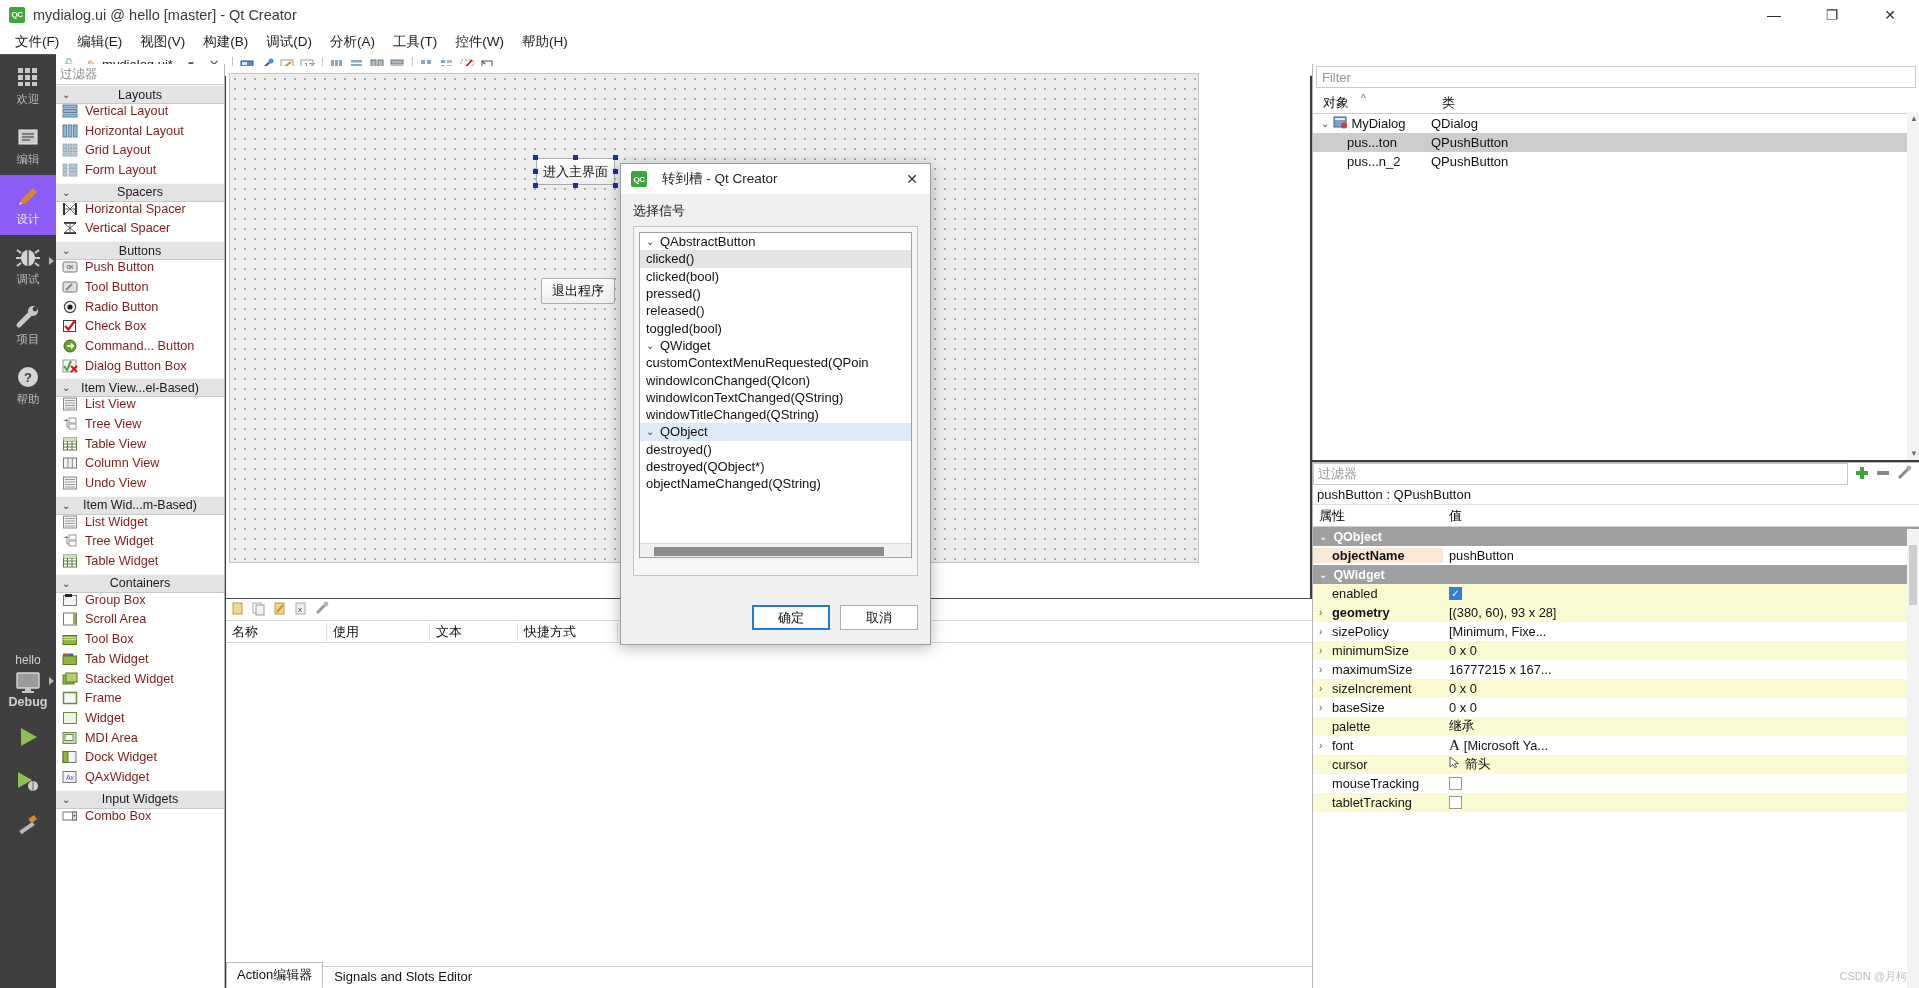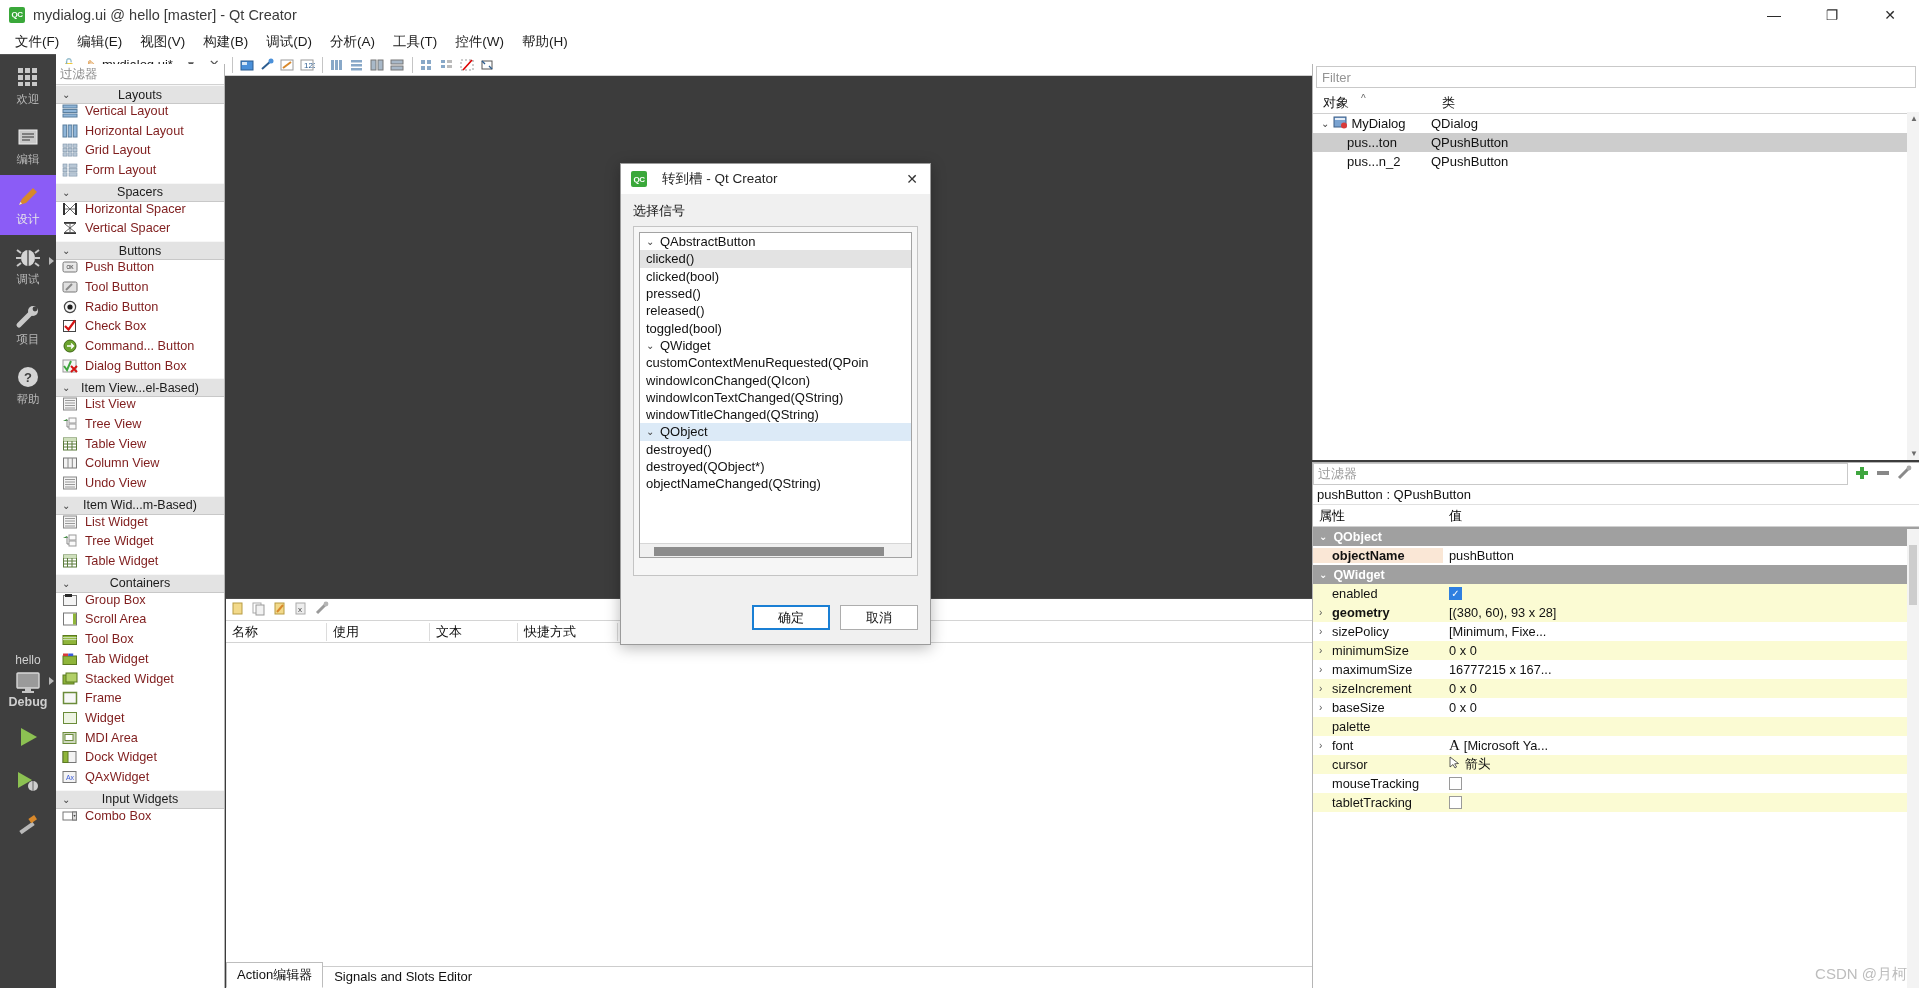--- a/index.html
+++ b/index.html
@@ -174,21 +174,21 @@
   .pe-row .pc1 { width: 130px; padding-left: 6px; display:flex; gap:5px; align-items:center; }
   .pe-row .pc2 { padding-left: 6px; flex:1; display:flex; align-items:center; gap:4px;}
   .pe-row.yellow { background: #fbfbd3; }
   .pe-row.white { background: #ffffff; }
   .pe-row.objname .pc1 { background: #fae7d6; }
   .chevr { color:#555; font-size:10px; width:8px; }
   .cbox { width: 13px; height: 13px; border: 1px solid #9a9a9a; background:#fff; display:inline-block;}
   .cbox.checked { background: #2f7fe0; border-color:#2f7fe0; color:#fff; font-size:10px;
                   display:flex; align-items:center; justify-content:center;}
   .watermark {
-    position: absolute; right: 12px; bottom: 4px; color: #bdbdbd; font-size: 15px;
+    position: absolute; right: 12px; bottom: 4px; color: #bdbdbd; font-size: 11px;
   }
 
   
   .bottompanel {
     position: absolute; left: 226px; top: 598px; width: 1086px; height: 390px;
     background: #ffffff; border-top: 1px solid #4a4a4a;
   }
   .bp-toolbar {
     height: 22px; display:flex; align-items:center; gap: 6px; padding-left: 4px;
     border-bottom: 1px solid #d4d4d4;
@@ -823,20 +823,42 @@
               <rect x="1" y="3" width="13.5" height="8" fill="#fff" stroke="#777"></rect>
               <rect x="10.5" y="3" width="4" height="8" fill="#dcdcdc" stroke="#777"></rect>
               <path d="M11.4 6 L13.6 6 L12.5 8 Z" fill="#444"></path>
             </svg>
           </span>
           <span>Combo Box</span>
         </div>
       </div>
   </div>
 
+  <div class="canvaswrap">
+    <div class="formarea">
+      <div id="canvas-buttons">
+          <div style="position: absolute; left: 306px; top: 84px;">
+            <div class="qbtn" style="position: relative; width: 79px; height: 27px;">进入主界面</div>
+            <div class="sel-handles">
+              <span style="left: -3px; top: -3px;"></span>
+              <span style="left: 37px; top: -3px;"></span>
+              <span style="left: 77px; top: -3px;"></span>
+              <span style="left: -3px; top: 11px;"></span>
+              <span style="left: 77px; top: 11px;"></span>
+              <span style="left: -3px; top: 25px;"></span>
+              <span style="left: 37px; top: 25px;"></span>
+              <span style="left: 77px; top: 25px;"></span>
+            </div>
+          </div>
+          <div style="position: absolute; left: 311px; top: 204px;">
+            <div class="qbtn" style="position: relative; width: 74px; height: 26px;">退出程序</div>
+          </div>
+        </div>
+    </div>
+  </div>
 
   <div class="bottompanel">
     <div class="bp-toolbar">
       <div>
         <svg width="15" height="15">
             <rect x="3" y="2" width="9" height="11" fill="#f2d98a" stroke="#b89b42"></rect>
           </svg>
       </div>
       <div>
         <svg width="15" height="15">
@@ -1027,20 +1049,23 @@
             <span>baseSize</span>
           </div>
           <div class="pc2">
             <span>0 x 0</span>
           </div>
         </div>
         <div class="pe-row yellow">
           <div class="pc1">
             <span class="chevr"></span>
             <span>palette</span>
+          </div>
+          <div class="pc2">
+            <span>继承</span>
           </div>
         </div>
         <div class="pe-row white">
           <div class="pc1">
             <span class="chevr">›</span>
             <span>font</span>
           </div>
           <div class="pc2">
             <span style="font-size: 15px; font-family: &quot;Liberation Serif&quot;, serif;">A</span>
             <span>[Microsoft Ya...</span>

